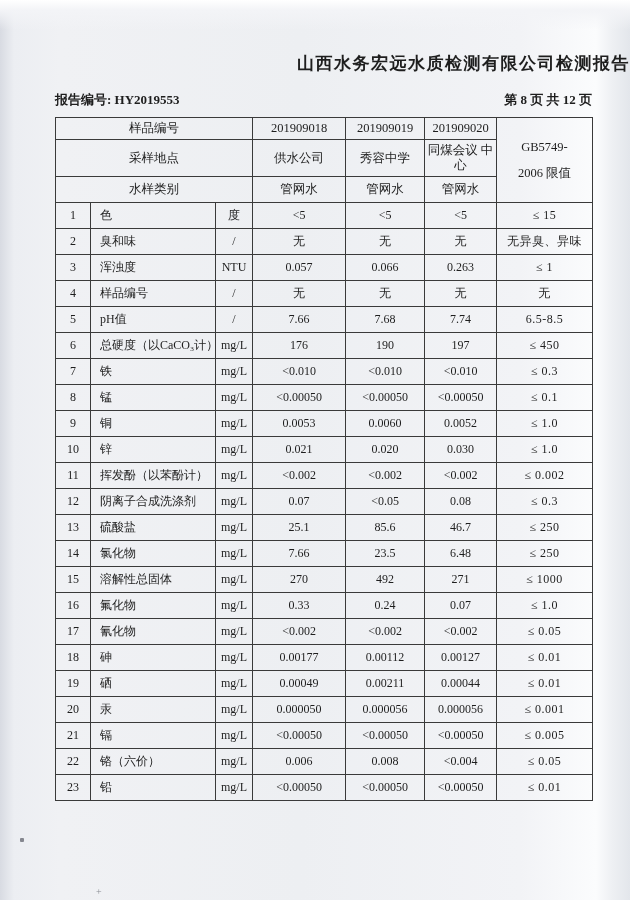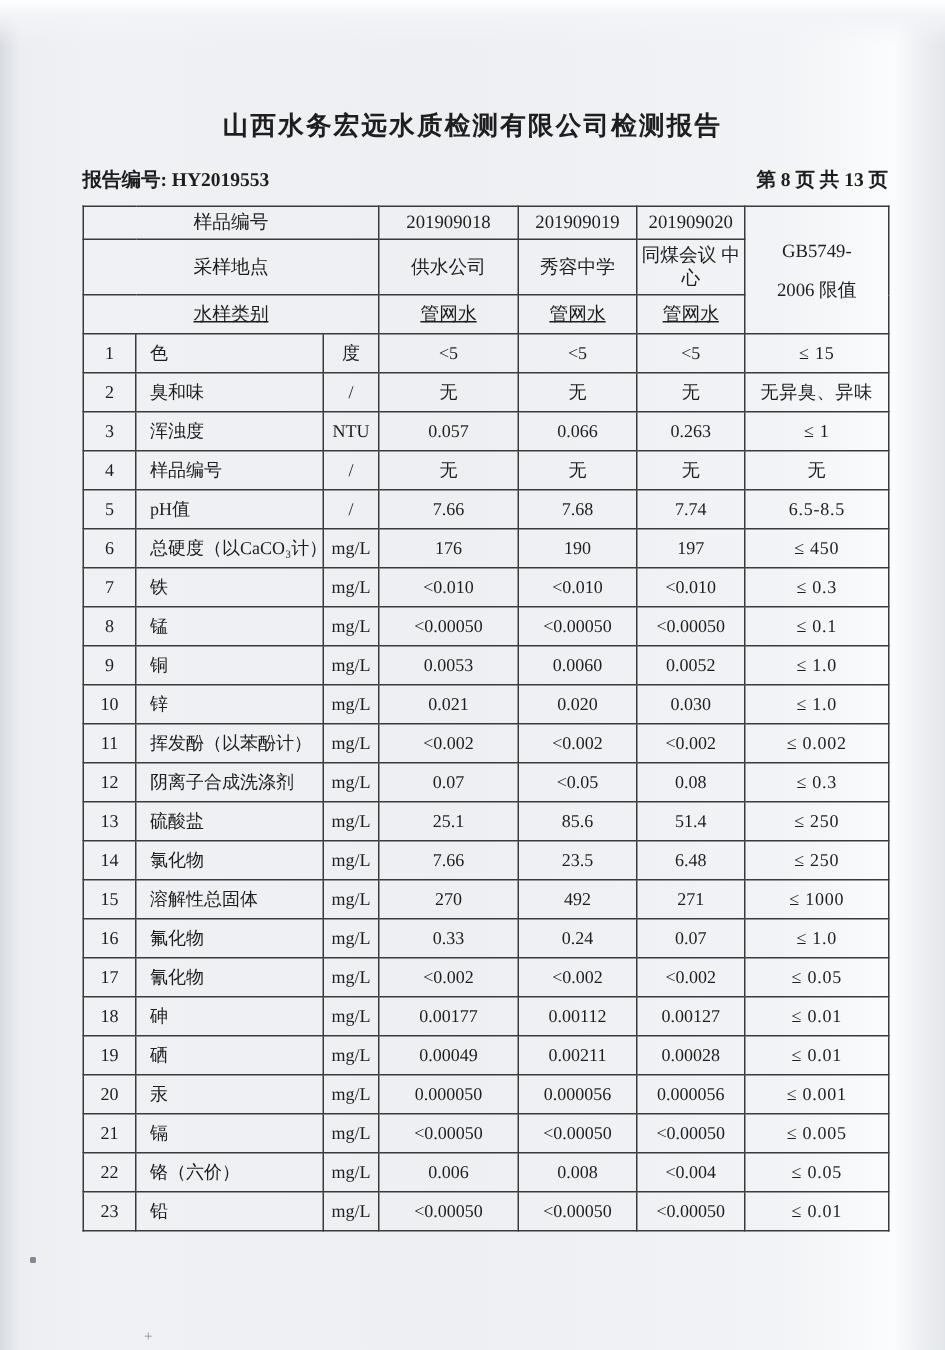--- a/index.html
+++ b/index.html
@@ -11,22 +11,22 @@
     overflow: hidden;
   }
   .paper {
     position: relative;
     width: 630px; height: 900px;
     background:
       linear-gradient(180deg, #ffffff 0px, #f3f4f7 10px, rgba(255,255,255,0) 30px),
       linear-gradient(90deg, #d8dbe2 0px, #eceef2 14px, #f0f1f4 60px, #edeff2 300px, #f2f3f6 520px, #fbfcfd 596px, #eef0f3 612px, #e3e6eb 630px);
   }
   .title {
-    padding-top: 72px;
-    text-align: center;
+    padding-top: 52px;
+    text-align: right;
     font-size: 17px;
     font-weight: bold;
     letter-spacing: 1.5px;
   }
   .meta-row {
     width: 537px;
     margin: 16px 0 8px 55px;
     display: flex;
     justify-content: space-between;
     align-items: flex-end;
@@ -46,21 +46,21 @@
     vertical-align: middle;
     font-size: 12px;
     padding: 0 2px;
     height: 25px;
     overflow: hidden;
     white-space: nowrap;
   }
   table.report tr.h1 td { height: 21px; font-size: 12.5px; }
   table.report tr.h2 td { height: 36px; font-size: 12.5px; }
   table.report tr.h2 td.wrap { white-space: normal; line-height: 15px; }
-  table.report tr.h3 td { height: 25px; font-size: 12.5px; text-decoration: underline; }
+  table.report tr.h3 td { height: 25px; font-size: 12.5px; }
   table.report td.param { text-align: left; padding-left: 9px; }
   table.report td.limit-head {
     font-size: 12.5px;
     line-height: 26px;
     white-space: normal;
   }
   table.report td.limit-cell { letter-spacing: 0.5px; }
   
   .artifact-dot {
     position: absolute; left: 20px; top: 838px;
@@ -74,21 +74,21 @@
 </style>
 </head>
 <body>
 
 <div class="paper">
 
   <div class="title">山西水务宏远水质检测有限公司检测报告</div>
 
   <div class="meta-row">
     <span>报告编号: HY2019553</span>
-    <span>第 8 页 共 13 页</span>
+    <span>第 8 页 共 12 页</span>
   </div>
 
   <table class="report">
     <colgroup>
       <col style="width:35px">
       <col style="width:125px">
       <col style="width:37px">
       <col style="width:93px">
       <col style="width:79px">
       <col style="width:72px">
@@ -226,21 +226,21 @@
           <td>&lt;0.05</td>
           <td>0.08</td>
           <td class="limit-cell">≤ 0.3</td>
         </tr>
         <tr>
           <td>13</td>
           <td class="param">硫酸盐</td>
           <td>mg/L</td>
           <td>25.1</td>
           <td>85.6</td>
-          <td>51.4</td>
+          <td>46.7</td>
           <td class="limit-cell">≤ 250</td>
         </tr>
         <tr>
           <td>14</td>
           <td class="param">氯化物</td>
           <td>mg/L</td>
           <td>7.66</td>
           <td>23.5</td>
           <td>6.48</td>
           <td class="limit-cell">≤ 250</td>
@@ -280,21 +280,21 @@
           <td>0.00112</td>
           <td>0.00127</td>
           <td class="limit-cell">≤ 0.01</td>
         </tr>
         <tr>
           <td>19</td>
           <td class="param">硒</td>
           <td>mg/L</td>
           <td>0.00049</td>
           <td>0.00211</td>
-          <td>0.00028</td>
+          <td>0.00044</td>
           <td class="limit-cell">≤ 0.01</td>
         </tr>
         <tr>
           <td>20</td>
           <td class="param">汞</td>
           <td>mg/L</td>
           <td>0.000050</td>
           <td>0.000056</td>
           <td>0.000056</td>
           <td class="limit-cell">≤ 0.001</td>

